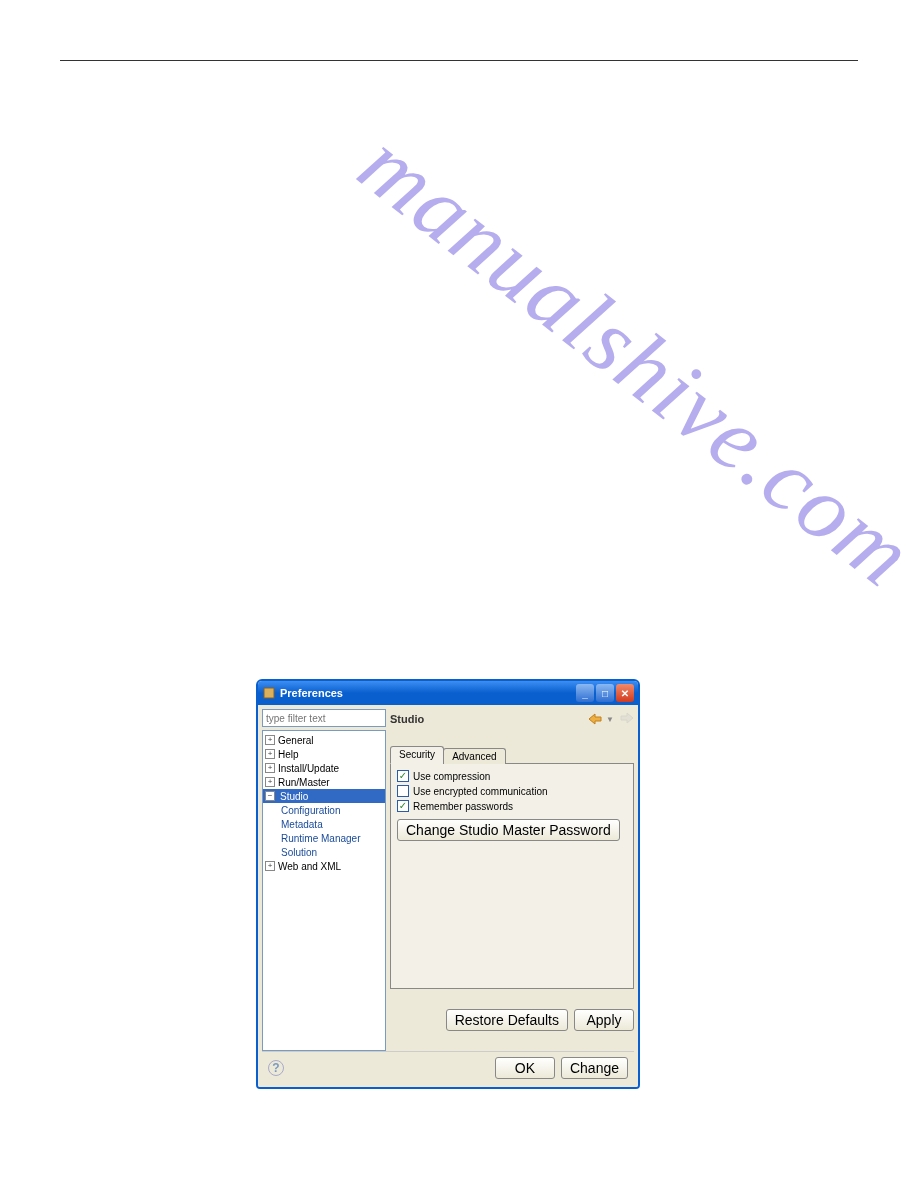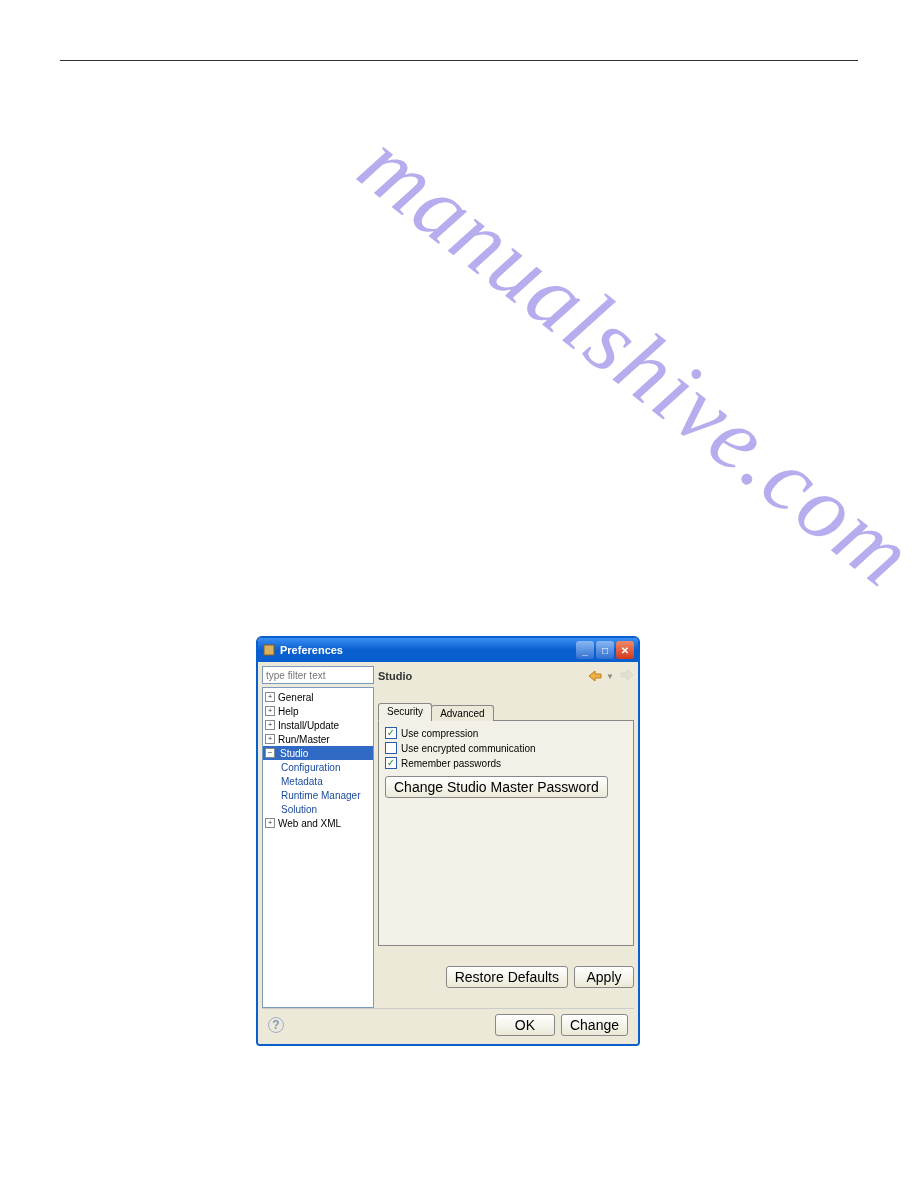--- a/index.html
+++ b/index.html
@@ -32,21 +32,21 @@
     color: #7a6be0;
     opacity: 0.55;
     font-family: Georgia, 'Times New Roman', serif;
     letter-spacing: 2px;
     white-space: nowrap;
     pointer-events: none;
     z-index: 5;
   }
   .dialog {
     position: absolute;
-    top: 636px;
+    top: 679px;
     left: 256px;
     width: 384px;
     height: 410px;
     border: 2px solid #0a5fcf;
     border-radius: 6px 6px 4px 4px;
     background: #ece9d8;
     z-index: 10;
     display: flex;
     flex-direction: column;
     overflow: hidden;
@@ -91,21 +91,21 @@
     display: flex;
     flex-direction: column;
     padding: 4px;
   }
   .main-area {
     flex: 1;
     display: flex;
     gap: 4px;
   }
   .left-pane {
-    width: 112px;
+    width: 124px;
     display: flex;
     flex-direction: column;
   }
   .filter-input {
     width: 100%;
     height: 18px;
     border: 1px solid #7a9ac0;
     background: #fff;
     font-size: 10px;
     padding: 0 3px;

